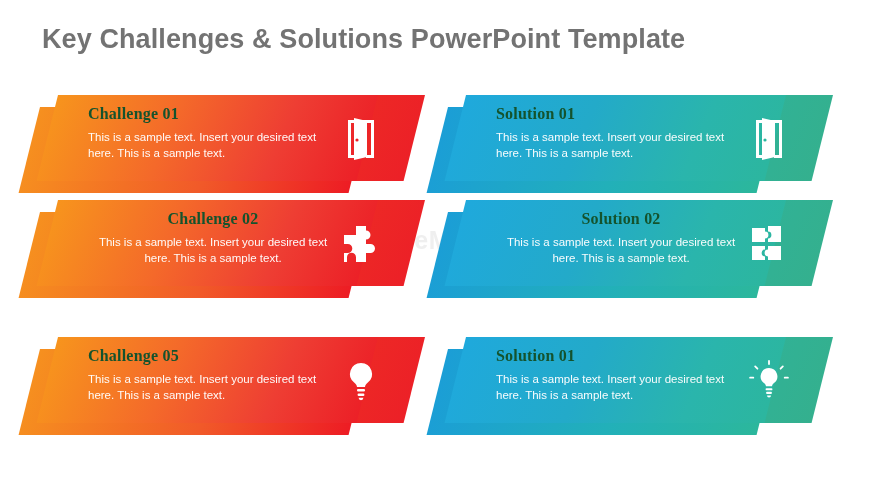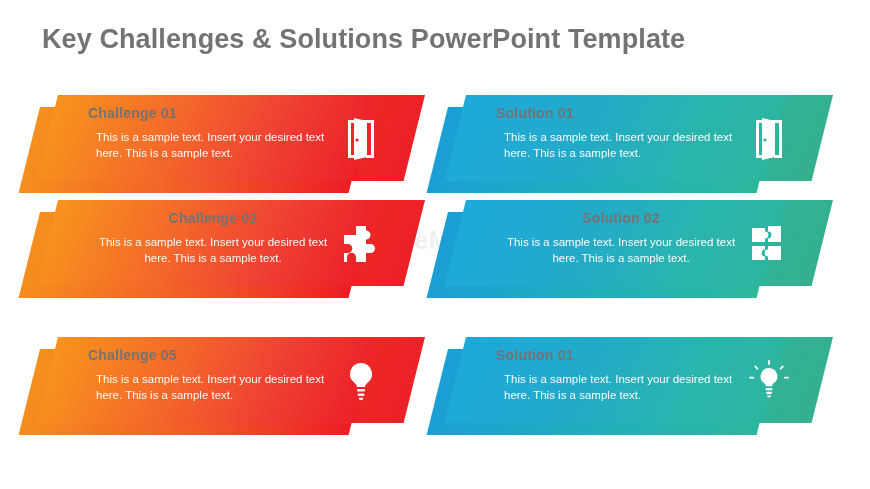--- a/index.html
+++ b/index.html
@@ -86,31 +86,32 @@
     transform: skewX(-14deg);
     transform-origin: top left;
   }
   .content {
     position: absolute;
     left: 48px;
     top: 10px;
     width: 250px;
   }
   .heading {
-    font-size: 14px;
+    font-size: 16px;
     font-weight: bold;
-    color: #737373;
+    color: #14532d;
     margin: 0 0 6px 0;
     letter-spacing: 0.2px;
+    font-family: Liberation Serif, serif;
   }
   .body-text {
     font-size: 11.5px;
     line-height: 16px;
     color: #ffffff;
-    margin: 8px;
+    margin: 0;
     opacity: 0.97;
   }
   .icon-wrap {
     position: absolute;
     top: 22px;
     width: 42px;
     height: 44px;
   }
   .icon-left { left: 300px; }
   .icon-right { left: 300px; }

